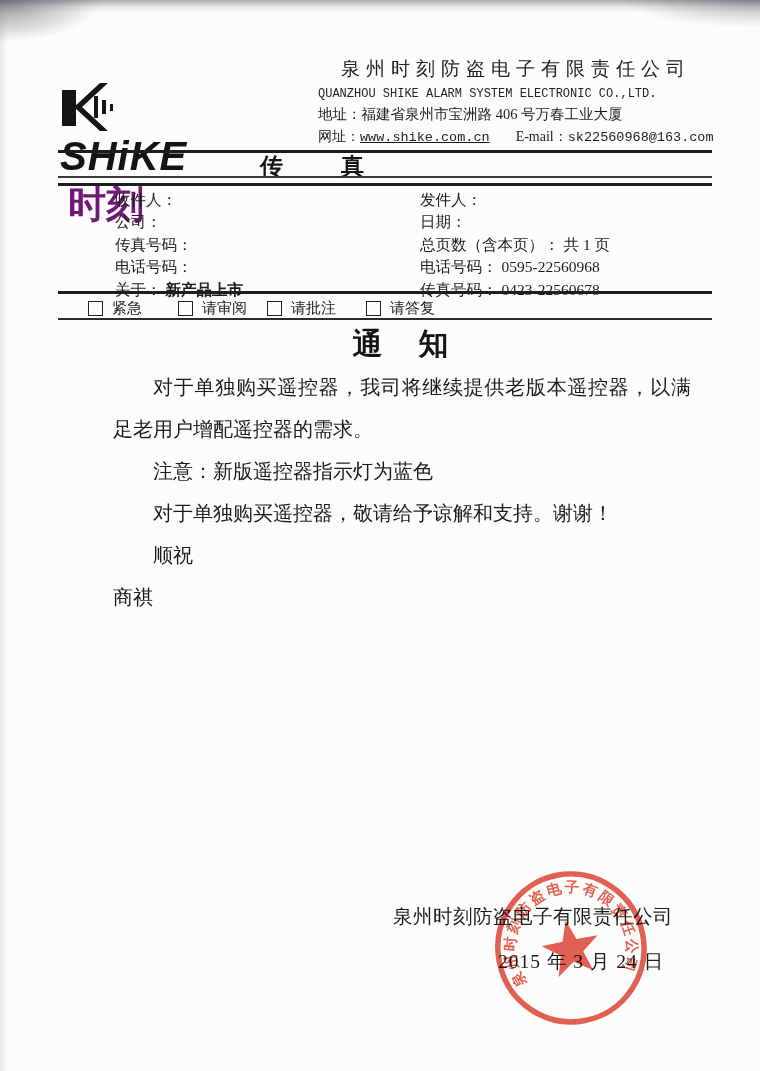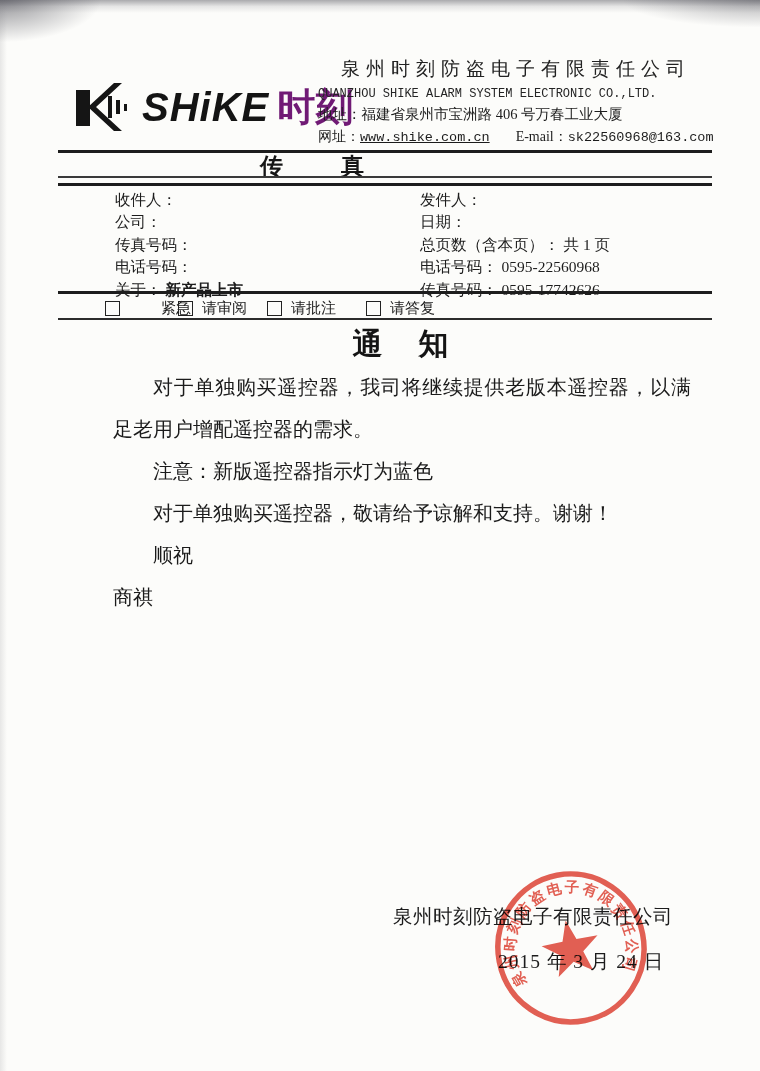--- a/index.html
+++ b/index.html
@@ -9,21 +9,21 @@
   .scan-top{position:absolute;top:0;left:0;right:0;height:13px;
     background:linear-gradient(180deg,rgba(70,70,80,.45) 0%,rgba(70,70,80,.12) 50%,rgba(70,70,80,0) 100%);}
   .scan-corner-l{position:absolute;top:0;left:0;width:110px;height:46px;
     background:radial-gradient(ellipse at 0% 0%,rgba(55,55,65,.55),rgba(55,55,65,0) 65%);}
   .scan-corner-r{position:absolute;top:0;right:0;width:150px;height:30px;
     background:radial-gradient(ellipse at 100% 0%,rgba(55,55,65,.38),rgba(55,55,65,0) 65%);}
   .scan-left{position:absolute;top:0;left:0;width:7px;height:100%;
     background:linear-gradient(90deg,rgba(120,120,125,.16),rgba(120,120,125,0));}
 
   
-  .logo{position:absolute;left:74px;top:80px;display:flex;align-items:center;}
+  .logo{position:absolute;left:60px;top:80px;display:flex;align-items:flex-start;flex-direction:column;}
   .logo-mark{margin-right:10px;}
   .logo-latin{font-family:"Liberation Sans","DejaVu Sans",sans-serif;font-style:italic;
     font-weight:900;font-size:40px;letter-spacing:1px;color:#141414;}
   .logo-cn{font-family:"Liberation Sans","DejaVu Sans",sans-serif;font-weight:900;
     font-size:38px;margin-left:8px;color:#701a75;}
   .hdr-info{position:absolute;left:318px;top:56px;width:396px;}
   .co-cn{font-size:19px;letter-spacing:6px;text-align:center;white-space:nowrap;color:#222;}
   .co-en{font-family:"Liberation Mono","DejaVu Sans Mono",monospace;font-size:12px;
     margin-top:5px;white-space:nowrap;color:#242424;}
   .addr{font-size:14.5px;margin-top:4px;white-space:nowrap;}
@@ -47,21 +47,21 @@
   .colL{position:absolute;left:115px;top:190px;}
   .colR{position:absolute;left:420px;top:190px;}
   .frow{height:22.4px;font-size:15.5px;white-space:nowrap;}
   .fval{margin-left:4px;}
   .bold{font-weight:bold;}
 
   
   .cb{position:absolute;top:299px;font-size:15px;display:flex;align-items:center;}
   .cb .box{display:inline-block;width:13px;height:13px;border:1.6px solid #222;
     margin-right:9px;background:transparent;}
-  .cb1{left:105px;gap:32px;} .cb2{left:178px;} .cb3{left:267px;} .cb4{left:366px;}
+  .cb1{left:88px;} .cb2{left:178px;} .cb3{left:267px;} .cb4{left:366px;}
 
   
   .notice{position:absolute;left:113px;top:322px;width:578px;}
   .notice-title{text-align:center;font-size:30px;font-weight:bold;letter-spacing:3px;
     line-height:44px;color:#141414;}
   .notice p{margin:0;font-size:20px;line-height:42px;text-align:justify;
     text-indent:2em;color:#1b1b1b;}
   .no-indent{text-indent:0 !important;}
 
   
@@ -114,21 +114,21 @@
     <div class="frow"><span>公司：</span><span class="fval"></span></div>
     <div class="frow"><span>传真号码：</span><span class="fval"></span></div>
     <div class="frow"><span>电话号码：</span><span class="fval"></span></div>
     <div class="frow"><span>关于：</span><span class="fval bold">新产品上市</span></div>
   </div>
   <div class="colR">
     <div class="frow"><span>发件人：</span><span class="fval"></span></div>
     <div class="frow"><span>日期：</span><span class="fval"></span></div>
     <div class="frow"><span>总页数（含本页）：</span><span class="fval">共 1 页</span></div>
     <div class="frow"><span>电话号码：</span><span class="fval">0595-22560968</span></div>
-    <div class="frow"><span>传真号码：</span><span class="fval">0595-17742626</span></div>
+    <div class="frow"><span>传真号码：</span><span class="fval">0423-22560678</span></div>
   </div>
 
   <div class="rule r4"></div>
 
   <div class="cb cb1">
       <span class="box"></span>
       <span>紧急</span>
     </div>
   <div class="cb cb2">
       <span class="box"></span>

